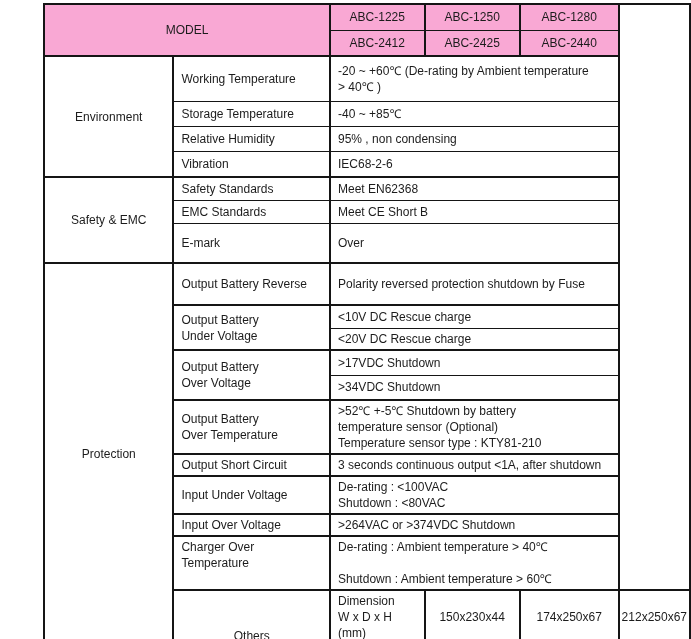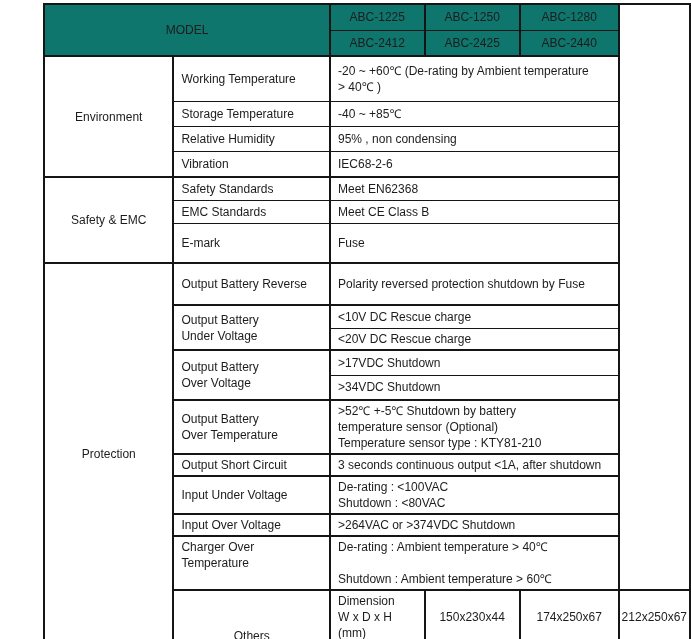--- a/index.html
+++ b/index.html
@@ -29,21 +29,21 @@
     border-left-width: 2px;
     border-right-width: 2px;
     font-size: 12px;
     line-height: 16px;
     padding: 2px 7px;
     vertical-align: middle;
     overflow: hidden;
   }
   tr.t2 > td { border-top-width: 2px; }
   td.hdr {
-    background: #0f766e;
+    background: #f9a8d4;
     text-align: center;
     padding: 2px 2px;
   }
   td.cat {
     text-align: center;
     padding: 0 6px;
   }
   td.param, td.val { white-space: pre-line; }
   td.center {
     text-align: center;
@@ -96,25 +96,25 @@
       <td class="val" colspan="3">IEC68-2-6</td>
     </tr>
 
     <tr class="t2" style="height:23px">
       <td class="cat" rowspan="3">Safety &amp; EMC</td>
       <td class="param">Safety Standards</td>
       <td class="val" colspan="3">Meet EN62368</td>
     </tr>
     <tr style="height:23px">
       <td class="param">EMC Standards</td>
-      <td class="val" colspan="3">Meet CE Class B</td>
+      <td class="val" colspan="3">Meet CE Short B</td>
     </tr>
     <tr style="height:40px">
       <td class="param">E-mark</td>
-      <td class="val" colspan="3">Fuse</td>
+      <td class="val" colspan="3">Over</td>
     </tr>
 
     <tr class="t2" style="height:42px">
       <td class="cat" rowspan="11">Protection</td>
       <td class="param">Output Battery Reverse</td>
       <td class="val" colspan="3">Polarity reversed protection shutdown by Fuse</td>
     </tr>
     <tr class="t2" style="height:23px">
       <td class="param" rowspan="2">Output Battery
 Under Voltage</td>

